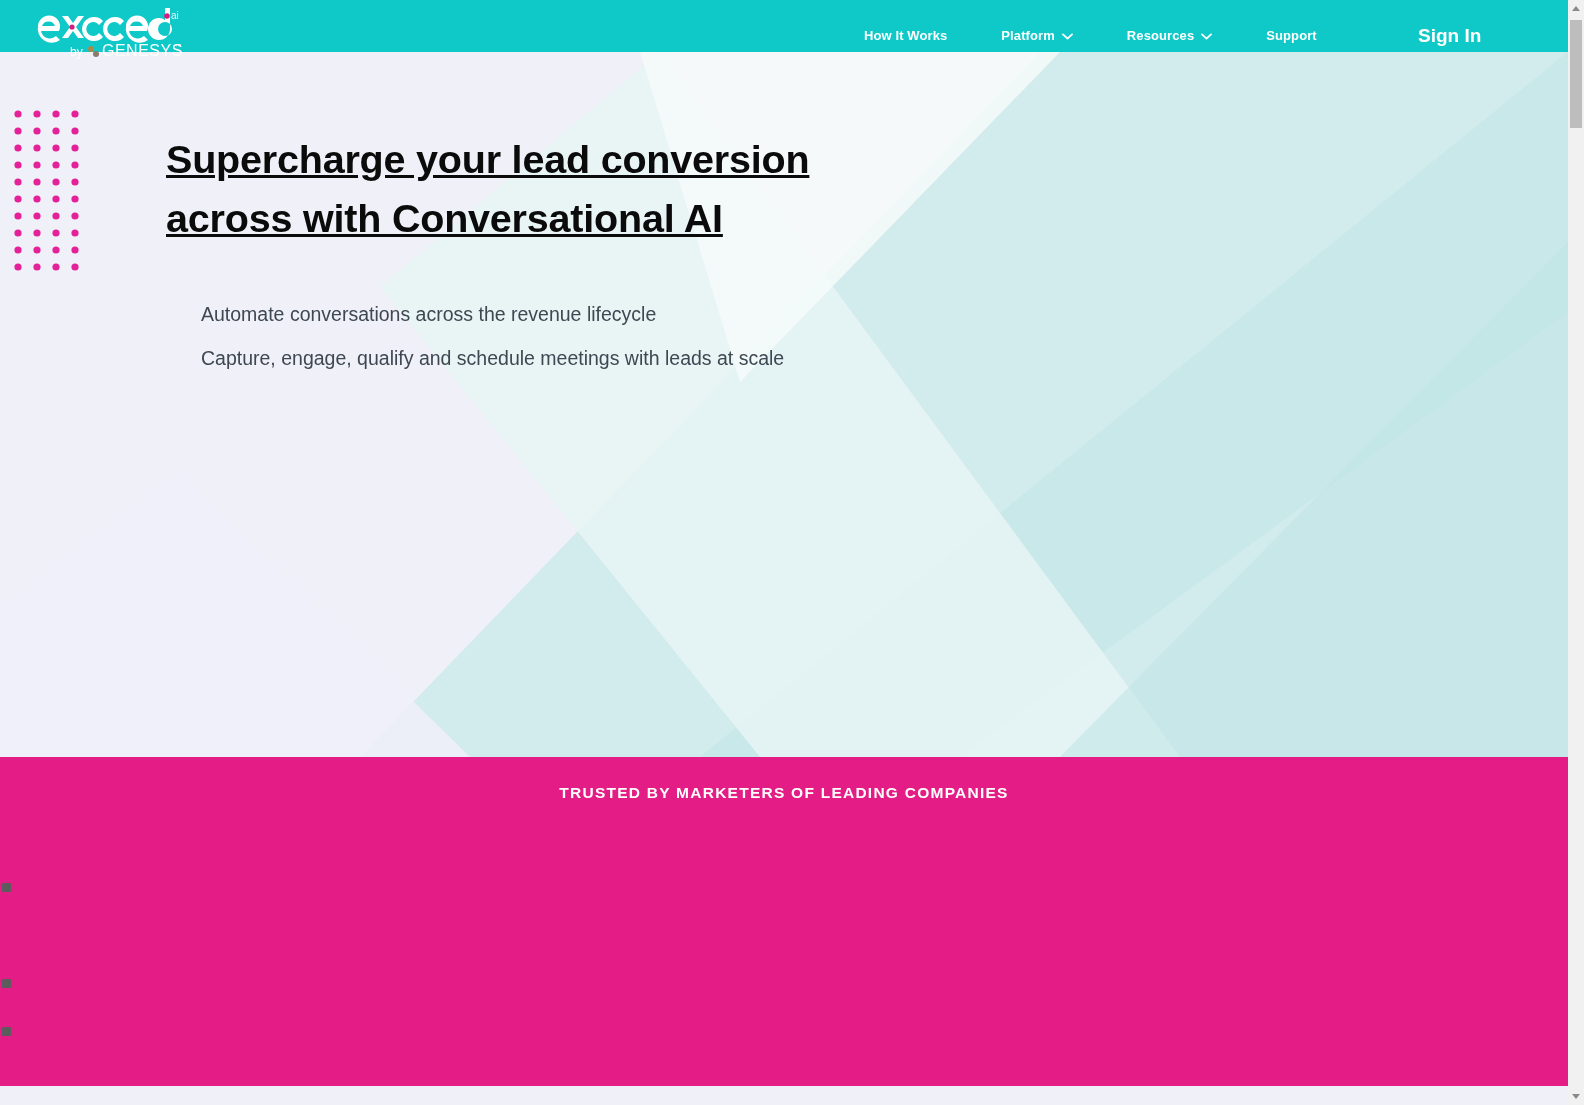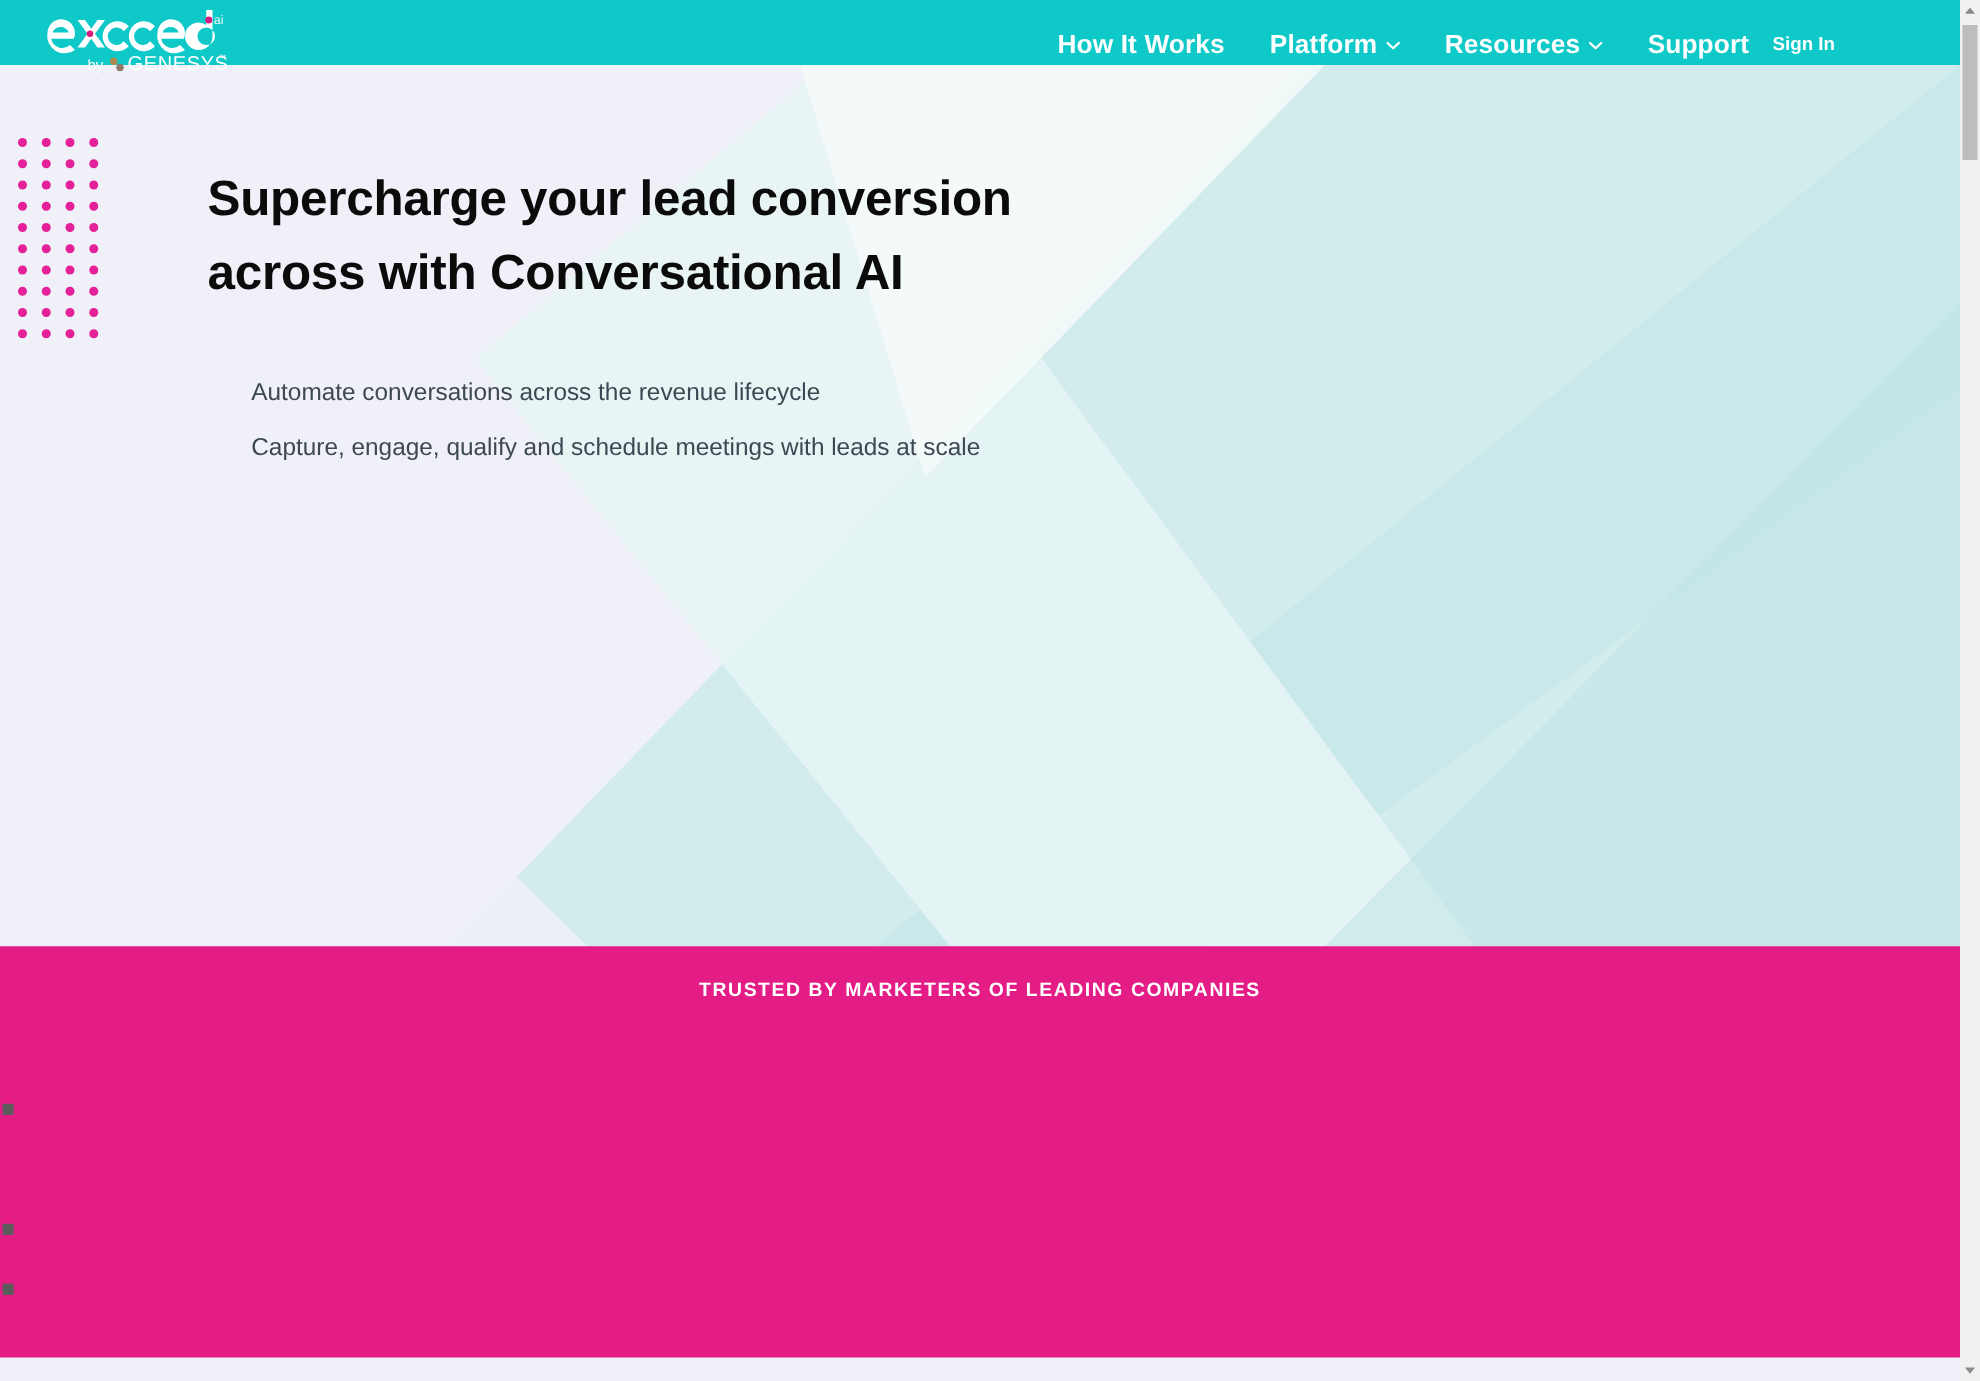--- a/index.html
+++ b/index.html
@@ -57,49 +57,50 @@
     display: flex;
     align-items: center;
     gap: 0;
   }
 
   .nav-item {
     display: flex;
     align-items: center;
     gap: 7px;
     color: #FFFFFF;
-    font-size: 21px;
+    font-size: 13px;
     font-weight: bold;
     letter-spacing: 0.1px;
     text-decoration: none;
     white-space: nowrap;
     padding: 0 18px;
     height: 71px;
     cursor: pointer;
+    margin-left: 18px;
   }
   .nav-item:first-child { padding-left: 0; }
 
   .chevron {
     display: inline-block;
     width: 11px;
     height: 7px;
     position: relative;
     top: 1px;
   }
   .chevron svg { display: block; }
 
   .signin {
     position: absolute;
     left: 1418px;
     top: 0;
     height: 71px;
     display: flex;
     align-items: center;
     color: #FFFFFF;
-    font-size: 15px;
+    font-size: 19px;
     font-weight: bold;
     text-decoration: none;
     white-space: nowrap;
     cursor: pointer;
   }
 
   
   .hero {
     position: relative;
     height: 705px;
@@ -131,20 +132,21 @@
     padding-top: 78px;
   }
 
   .hero-title {
     font-size: 39.5px;
     line-height: 59px;
     font-weight: bold;
     color: #0B0B0B;
     letter-spacing: -0.2px;
     max-width: 700px;
+    text-decoration: underline;
   }
 
   .hero-list {
     margin-top: 44px;
     list-style: none;
     max-width: 620px;
   }
   .hero-list li {
     font-size: 19.5px;
     line-height: 44px;

